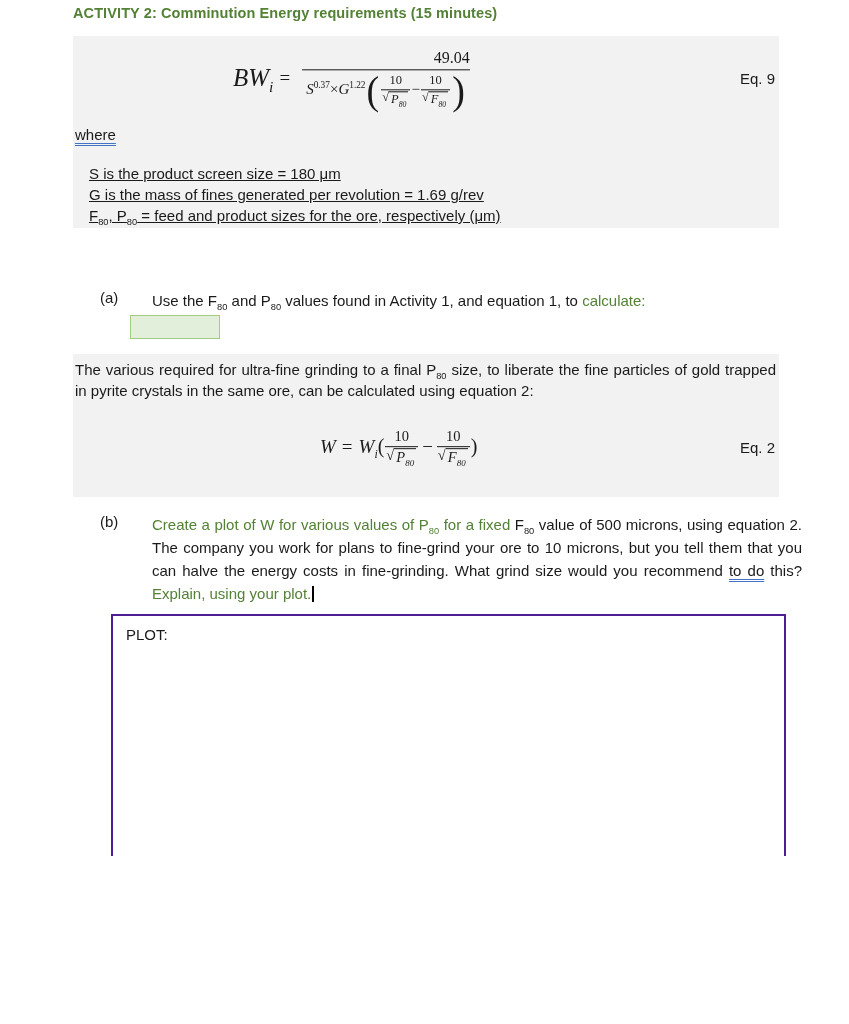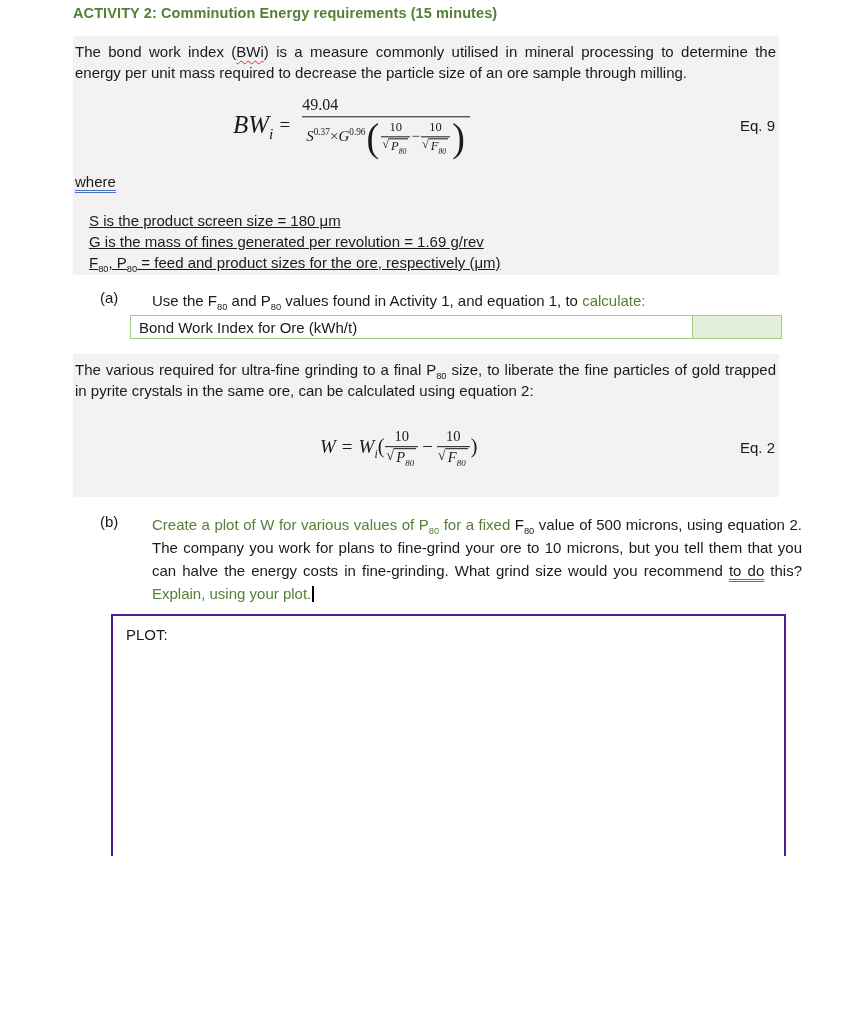--- a/index.html
+++ b/index.html
@@ -31,21 +31,21 @@
   .eq-label{
     position:absolute;right:4px;top:50%;transform:translateY(-50%);
     font-size:15px;color:#1a1a1a;font-style:normal;
   }
   .eqline{display:inline-flex;align-items:center;}
   .m{font-family:"Liberation Serif","DejaVu Serif",serif;font-style:italic;}
   .up{font-style:normal;}
   sub{font-size:62%;line-height:0;}
   sup{font-size:62%;line-height:0;}
   
-  .mfrac{display:inline-flex;flex-direction:column;align-items:flex-start;margin-left:8px;}
+  .mfrac{display:inline-flex;flex-direction:column;align-items:flex-end;margin-left:8px;}
   .mfrac .num{font-style:normal;font-size:16px;padding-bottom:2px;}
   .mfrac .den{border-top:1.4px solid #1a1a1a;padding:3px 4px 0 4px;display:inline-flex;align-items:center;font-size:15px;}
   
   .sfrac{display:inline-flex;flex-direction:column;align-items:center;margin:0 1px;}
   .sfrac .n{font-style:normal;padding:0 8px 1px 8px;}
   .sfrac .d{border-top:1.1px solid #1a1a1a;display:inline-flex;align-items:flex-start;padding:1px 2px 0 1px;}
   .rad-sign{font-style:normal;line-height:1;}
   .radicand{border-top:1px solid #1a1a1a;line-height:1.15;padding:0 2px;}
   .eq1-lhs{font-size:25px;}
   .eq1-eq{font-size:19px;margin:0 4px 0 6px;font-style:normal;}
@@ -82,32 +82,31 @@
   .plot-label{margin:10px 0 0 13px;font-size:15px;}
 </style>
 </head>
 <body>
 
 <div class="page">
 
   <div class="doc-title">ACTIVITY 2: Comminution Energy requirements (15 minutes)</div>
 
   <div class="grayblock" id="block1">
-    <p class="para"><span>The bond work index (</span><span class="spell-err">BWi</span><span>) is a measure commonly utilised in mineral processing to determine the energy per unit mass required to decrease the particle size of an ore sample through milling.</span></p>
 
     <div class="eq-row" id="eq1-row">
       <span class="eq-anchor eqline eq1 m" id="eq1-content">
         <span class="eq1-lhs"><span>BW</span><sub>i</sub></span>
         <span class="eq1-eq">=</span>
         <span class="mfrac">
           <span class="num">49.04</span>
           <span class="den">
             <span><span>S</span><sup class="up">0.37</sup></span>
             <span class="up">×</span>
-            <span><span>G</span><sup class="up">0.96</sup></span>
+            <span><span>G</span><sup class="up">1.22</sup></span>
             <span class="bigparen">(</span>
             <span class="sfrac">
               <span class="n">10</span>
               <span class="d">
                   <span class="rad-sign">√</span>
                   <span class="radicand"><span>P</span><sub>80</sub></span>
                 </span>
             </span>
             <span class="up">−</span>
             <span class="sfrac">
@@ -132,21 +131,20 @@
       <div><span>F</span><sub>80</sub><span>, P</span><sub>80</sub><span> = feed and product sizes for the ore, respectively (μm)</span></div>
     </div>
   </div>
 
   <div class="letter-item" id="item-a">
     <span class="letter-label">(a)</span>
     <span class="letter-body"><span>Use the F</span><sub>80</sub><span> and P</span><sub>80</sub><span> values found in Activity 1, and equation 1, to </span><span class="green">calculate:</span></span>
   </div>
 
   <div class="answer-table">
-    <div class="cell label-cell">Bond Work Index for Ore (kWh/t)</div>
     <div class="cell input-cell"></div>
   </div>
 
   <div class="grayblock" id="block2">
     <p class="para"><span>The various required for ultra-fine grinding to a final P</span><sub>80</sub><span> size, to liberate the fine particles of gold trapped in pyrite crystals in the same ore, can be calculated using equation 2:</span></p>
 
     <div class="eq-row" id="eq2-row">
       <span class="eq-anchor eqline eq2 m" id="eq2-content">
         <span>W</span>
         <span class="up" style="margin:0 6px;">=</span>

